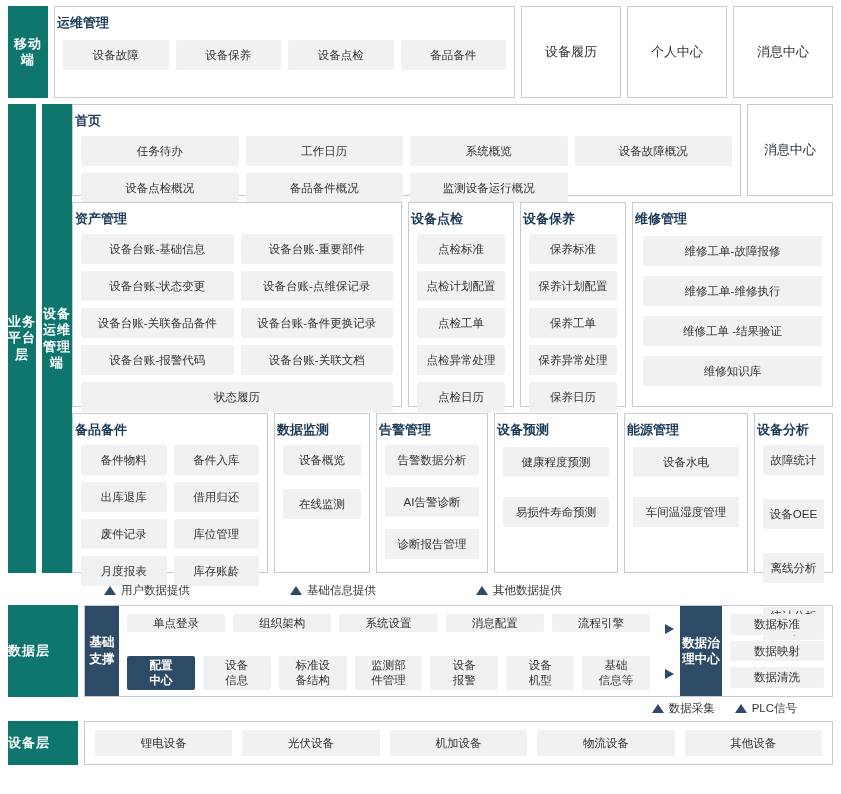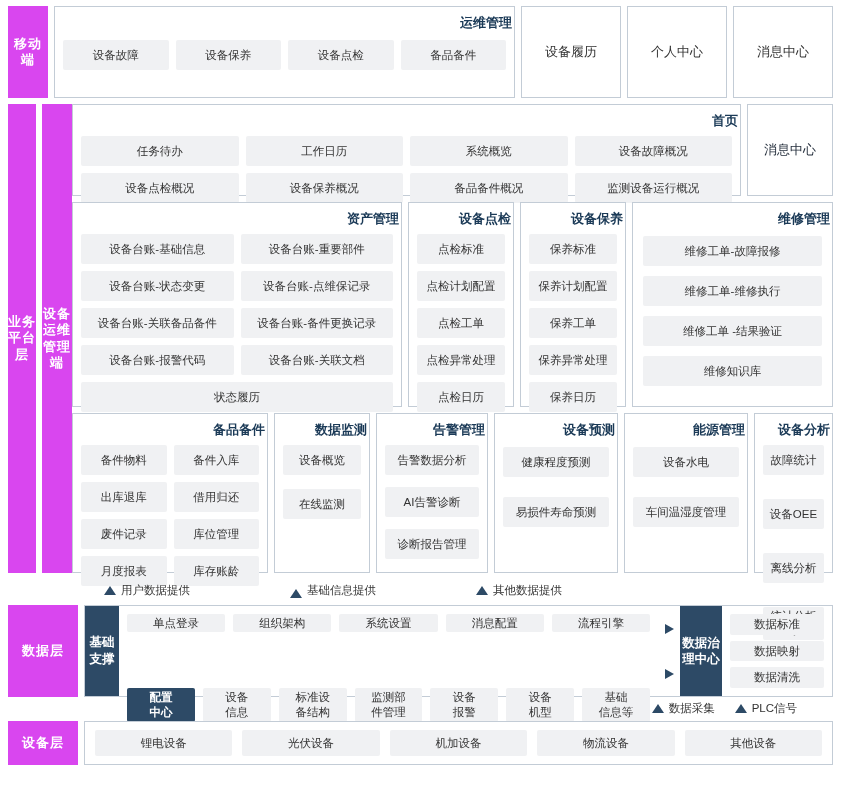--- a/index.html
+++ b/index.html
@@ -9,34 +9,34 @@
     font-family:"Liberation Sans","DejaVu Sans",sans-serif;
     font-size:12px;
     color:#1f2937;
     -webkit-font-smoothing:antialiased;
   }
   .page{position:relative;width:841px;height:794px;box-sizing:border-box;padding:6px 8px;}
 
   
   .band{display:flex;align-items:stretch;}
   .vlabel{
-    background:#d946ef;color:#fff;display:flex;align-items:center;justify-content:center;
+    background:#0f766e;color:#fff;display:flex;align-items:center;
     text-align:center;font-weight:bold;font-size:13px;line-height:1.25;
     letter-spacing:1px;
   }
   .vlabel span{display:block;}
   .outer{
     border:1px solid #c3ccd6;background:#fff;box-sizing:border-box;
   }
   .group{
     border:1px solid #c3ccd6;background:#fff;box-sizing:border-box;
     display:flex;flex-direction:column;
   }
   .group-title{
-    text-align:right;font-weight:bold;font-size:13px;color:#1b3a57;
+    text-align:left;font-weight:bold;font-size:13px;color:#1b3a57;
     padding:7px 2px 6px;
   }
   .chip{
     background:#f0f1f3;color:#333;border-radius:2px;
     display:flex;align-items:center;justify-content:center;
     text-align:center;font-size:11.5px;box-sizing:border-box;
     padding:2px 3px;line-height:1.25;
   }
   .chip.tall{min-height:30px;}
   .grid{display:grid;gap:7px;padding:0 8px 8px;}
@@ -92,21 +92,21 @@
   }
 
   
   .row-data{display:flex;align-items:stretch;height:92px;margin-top:2px;}
   .row-data .vlabel{width:70px;}
   .data-body{flex:1;display:flex;margin-left:6px;border:1px solid #c3ccd6;box-sizing:border-box;}
   .support{width:34px;background:#2d4a66;color:#fff;display:flex;align-items:center;justify-content:center;text-align:center;font-size:12.5px;font-weight:bold;}
   .data-cols{flex:1;display:flex;flex-direction:column;gap:24px;padding:8px;}
   .data-top{display:grid;grid-template-columns:repeat(5,1fr);gap:8px;height:28px;}
   .data-bot{display:grid;grid-template-columns:repeat(7,1fr);gap:8px;flex:1;}
-  .data-bot .chip{line-height:1.3;margin-top:32px;}
+  .data-bot .chip{line-height:1.3;}
   .data-bot .chip.navy{background:#2d4a66;color:#fff;font-weight:bold;}
   .gov-arrows{display:flex;flex-direction:column;justify-content:space-around;align-items:center;width:22px;}
   .gov-arrows .ar{
     width:0;height:0;border-top:5px solid transparent;border-bottom:5px solid transparent;
     border-left:9px solid #2d4a66;
   }
   .gov{width:42px;background:#2d4a66;color:#fff;display:flex;align-items:center;justify-content:center;text-align:center;font-size:12.5px;font-weight:bold;line-height:1.3;}
   .gov-list{width:110px;display:flex;flex-direction:column;justify-content:space-between;padding:8px;gap:6px;box-sizing:border-box;}
 
   .arrows2{display:flex;align-items:center;justify-content:flex-end;height:22px;padding-right:36px;gap:20px;}
@@ -159,21 +159,20 @@
 
       <div class="home">
         <div class="group home-main">
           <div class="group-title">首页</div>
           <div class="grid" style="padding-top:0;">
             <div class="chip tall">任务待办</div>
             <div class="chip tall">工作日历</div>
             <div class="chip tall">系统概览</div>
             <div class="chip tall">设备故障概况</div>
             <div class="chip tall">设备点检概况</div>
-            <div class="chip tall">设备保养概况</div>
             <div class="chip tall">备品备件概况</div>
             <div class="chip tall">监测设备运行概况</div>
           </div>
         </div>
         <div class="outer home-side">
           <span>消息中心</span>
         </div>
       </div>
 
       <div class="mid-row">
@@ -288,21 +287,21 @@
 
       </div>
     </div>
   </div>
 
   <div class="arrows">
     <div class="arrow-item" style="width:186px;justify-content:center;">
       <span class="tri"></span>
       <span>用户数据提供</span>
     </div>
-    <div class="arrow-item" style="width:186px;justify-content:center;align-items:flex-end;">
+    <div class="arrow-item" style="width:186px;justify-content:center;">
       <span class="tri"></span>
       <span>基础信息提供</span>
     </div>
     <div class="arrow-item" style="width:186px;justify-content:center;">
       <span class="tri"></span>
       <span>其他数据提供</span>
     </div>
   </div>
 
   <div class="row-data">

